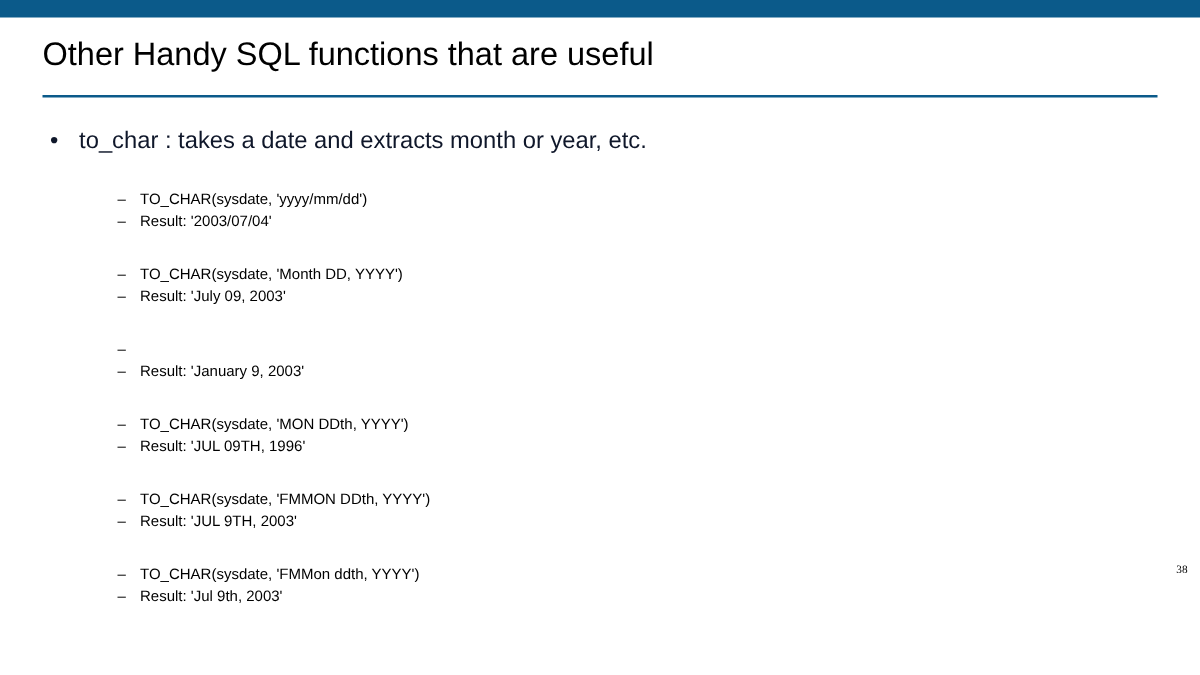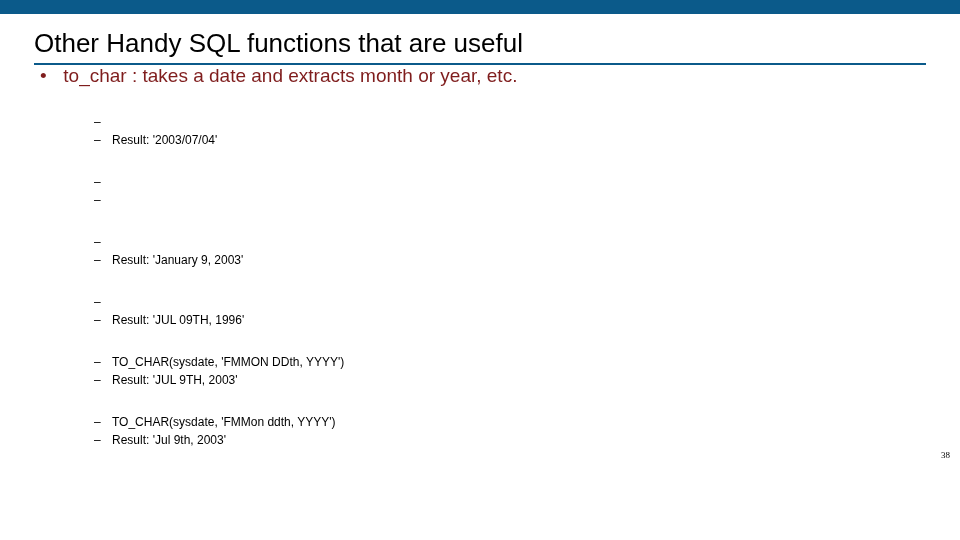--- a/index.html
+++ b/index.html
@@ -16,26 +16,27 @@
     height: 14px;
     background: #0b5a8a;
   }
   .content {
     padding: 14px 34px 0 34px;
   }
   .title {
     font-size: 26px;
     font-weight: 400;
     color: #000;
-    padding-bottom: 4px;
+    padding-bottom: 17px;
     border-bottom: 2px solid #0b5a8a;
+    margin-bottom: 24px;
   }
   .main-bullet {
     font-size: 19px;
-    color: #7f1d1d;
+    color: #0f172a;
     margin-left: 6px;
     margin-bottom: 26px;
   }
   .main-bullet .dot {
     display: inline-block;
     width: 18px;
   }
   .examples {
     margin-left: 60px;
   }
@@ -72,49 +73,53 @@
 
   <div class="main-bullet">
     <span class="dot">•</span>
     <span>to_char : takes a date and extracts month or year, etc.</span>
   </div>
 
   <div class="examples">
     <div class="example-group">
       <div class="example-line">
         <span class="dash">–</span>
+        <span>TO_CHAR(sysdate, 'yyyy/mm/dd')</span>
       </div>
       <div class="example-line">
         <span class="dash">–</span>
         <span>Result: '2003/07/04'</span>
       </div>
     </div>
 
     <div class="example-group">
       <div class="example-line">
         <span class="dash">–</span>
+        <span>TO_CHAR(sysdate, 'Month DD, YYYY')</span>
       </div>
       <div class="example-line">
         <span class="dash">–</span>
+        <span>Result: 'July 09, 2003'</span>
       </div>
     </div>
 
     <div class="example-group">
       <div class="example-line">
         <span class="dash">–</span>
       </div>
       <div class="example-line">
         <span class="dash">–</span>
         <span>Result: 'January 9, 2003'</span>
       </div>
     </div>
 
     <div class="example-group">
       <div class="example-line">
         <span class="dash">–</span>
+        <span>TO_CHAR(sysdate, 'MON DDth, YYYY')</span>
       </div>
       <div class="example-line">
         <span class="dash">–</span>
         <span>Result: 'JUL 09TH, 1996'</span>
       </div>
     </div>
 
     <div class="example-group">
       <div class="example-line">
         <span class="dash">–</span>

